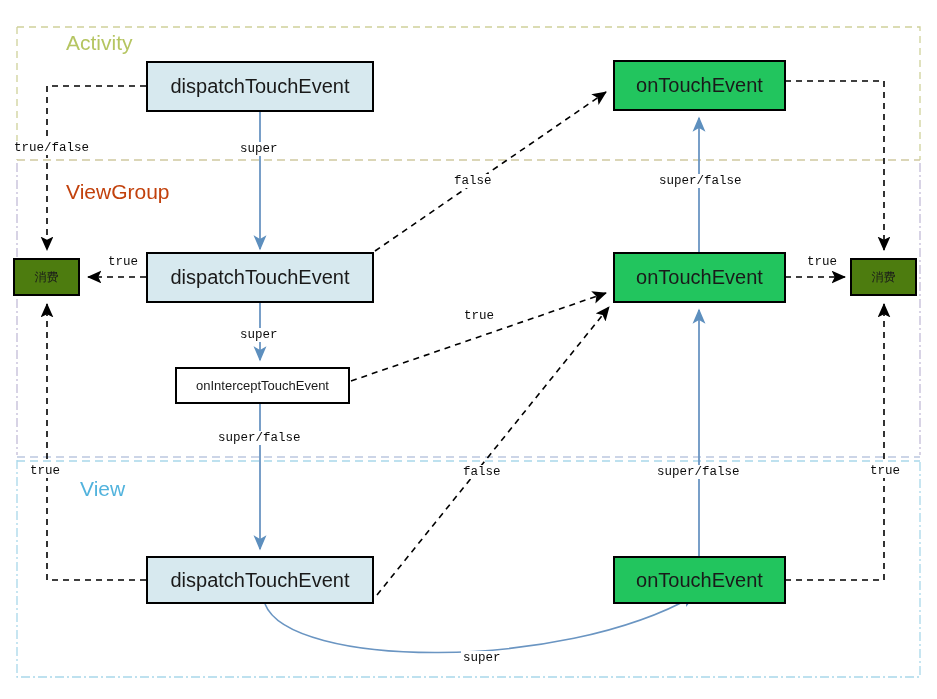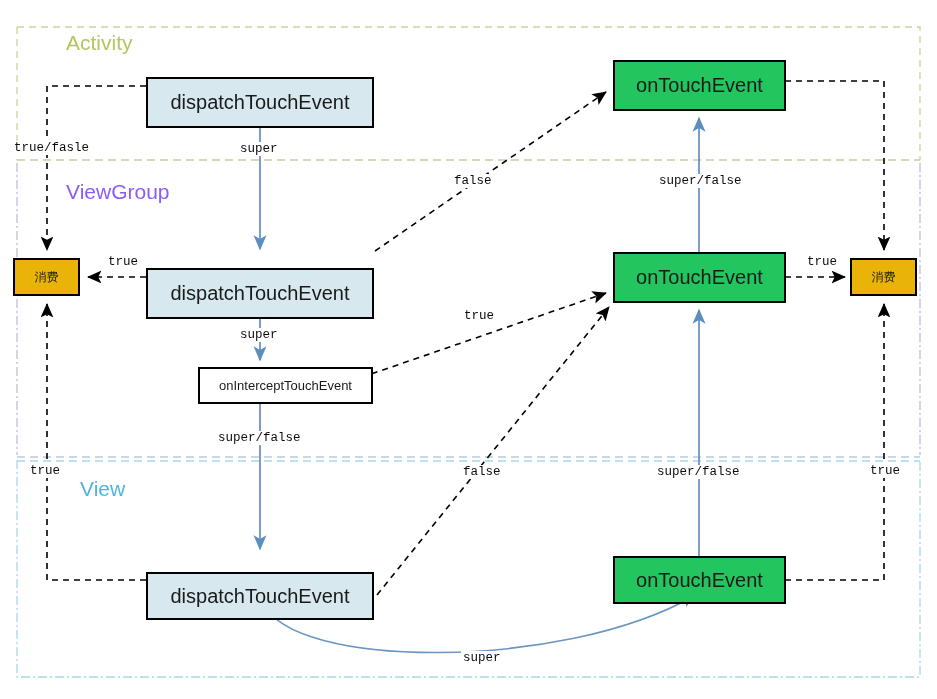--- a/index.html
+++ b/index.html
@@ -3,24 +3,24 @@
 <meta charset="utf-8">
 <style>
   html,body{margin:0;padding:0;background:#ffffff;}
   body{font-family:"Liberation Sans",sans-serif;}
   #stage{position:relative;width:937px;height:699px;background:#ffffff;overflow:hidden;text-decoration:underline;}
   #svg{position:absolute;left:0;top:0;width:937px;height:699px;}
 
   .node{position:absolute;box-sizing:border-box;border:2px solid #000000;
         display:flex;align-items:center;justify-content:center;
         font-family:"Liberation Sans",sans-serif;color:#1a1a1a;white-space:nowrap;}
-  .node.blue{background:#d7e9ef;margin-top:16px;}
+  .node.blue{background:#d7e9ef;}
   .node.peach{background:#22c55e;}
   .node.white{background:#ffffff;}
-  .node.red{background:#eab308;}
+  .node.red{background:#4d7c0f;}
 
   .fs20{font-size:20px;}
   .fs13{font-size:13px;}
   .fs12{font-size:12px;}
 
   .zone-label{position:absolute;font-family:"Liberation Sans",sans-serif;
               font-size:21px;white-space:nowrap;}
 
   .edge-label{position:absolute;font-family:"Liberation Mono","DejaVu Sans Mono",monospace;
               font-size:12.5px;color:#0c0c0c;white-space:nowrap;background:#ffffff;
@@ -76,42 +76,42 @@
     <path d="M377,595 L609,307" fill="none" stroke="#000000" stroke-width="1.6" stroke-dasharray="6,5" marker-end="url(#ar-black)"></path>
 
     <path d="M785,277 L845,277" fill="none" stroke="#000000" stroke-width="1.6" stroke-dasharray="6,5" marker-end="url(#ar-black)"></path>
 
     <path d="M785,81 L884,81 L884,250" fill="none" stroke="#000000" stroke-width="1.6" stroke-dasharray="6,5" marker-end="url(#ar-black)"></path>
 
     <path d="M785,580 L884,580 L884,304" fill="none" stroke="#000000" stroke-width="1.6" stroke-dasharray="6,5" marker-end="url(#ar-black)"></path>
   </svg>
 
   <div class="zone-label" style="left:66px;top:31px;color:#b5c561;">Activity</div>
-  <div class="zone-label" style="left:66px;top:180px;color:#8b5cf6;">ViewGroup</div>
+  <div class="zone-label" style="left:66px;top:180px;color:#c2410c;">ViewGroup</div>
   <div class="zone-label" style="left:80px;top:477px;color:#52b3dd;">View</div>
 
   <div class="node blue fs20" style="left:146px;top:61px;width:228px;height:51px;">dispatchTouchEvent</div>
 
   <div class="node peach fs20" style="left:613px;top:60px;width:173px;height:51px;">onTouchEvent</div>
 
   <div class="node blue fs20" style="left:146px;top:252px;width:228px;height:51px;">dispatchTouchEvent</div>
 
-  <div class="node white fs13" style="left:175px;top:367px;width:175px;height:37px;margin-left:23px;">onInterceptTouchEvent</div>
+  <div class="node white fs13" style="left:175px;top:367px;width:175px;height:37px;">onInterceptTouchEvent</div>
 
   <div class="node peach fs20" style="left:613px;top:252px;width:173px;height:51px;">onTouchEvent</div>
 
   <div class="node red fs12" style="left:13px;top:258px;width:67px;height:38px;">消费</div>
 
   <div class="node red fs12" style="left:850px;top:258px;width:67px;height:38px;">消费</div>
 
   <div class="node blue fs20" style="left:146px;top:556px;width:228px;height:48px;">dispatchTouchEvent</div>
 
   <div class="node peach fs20" style="left:613px;top:556px;width:173px;height:48px;">onTouchEvent</div>
 
-  <div class="edge-label" style="left:12px;top:141px;">true/fasle</div>
+  <div class="edge-label" style="left:12px;top:141px;">true/false</div>
 
   <div class="edge-label" style="left:238px;top:142px;">super</div>
 
   <div class="edge-label" style="left:106px;top:255px;">true</div>
 
   <div class="edge-label" style="left:452px;top:174px;">false</div>
 
   <div class="edge-label" style="left:657px;top:174px;">super/false</div>
 
   <div class="edge-label" style="left:805px;top:255px;">true</div>

